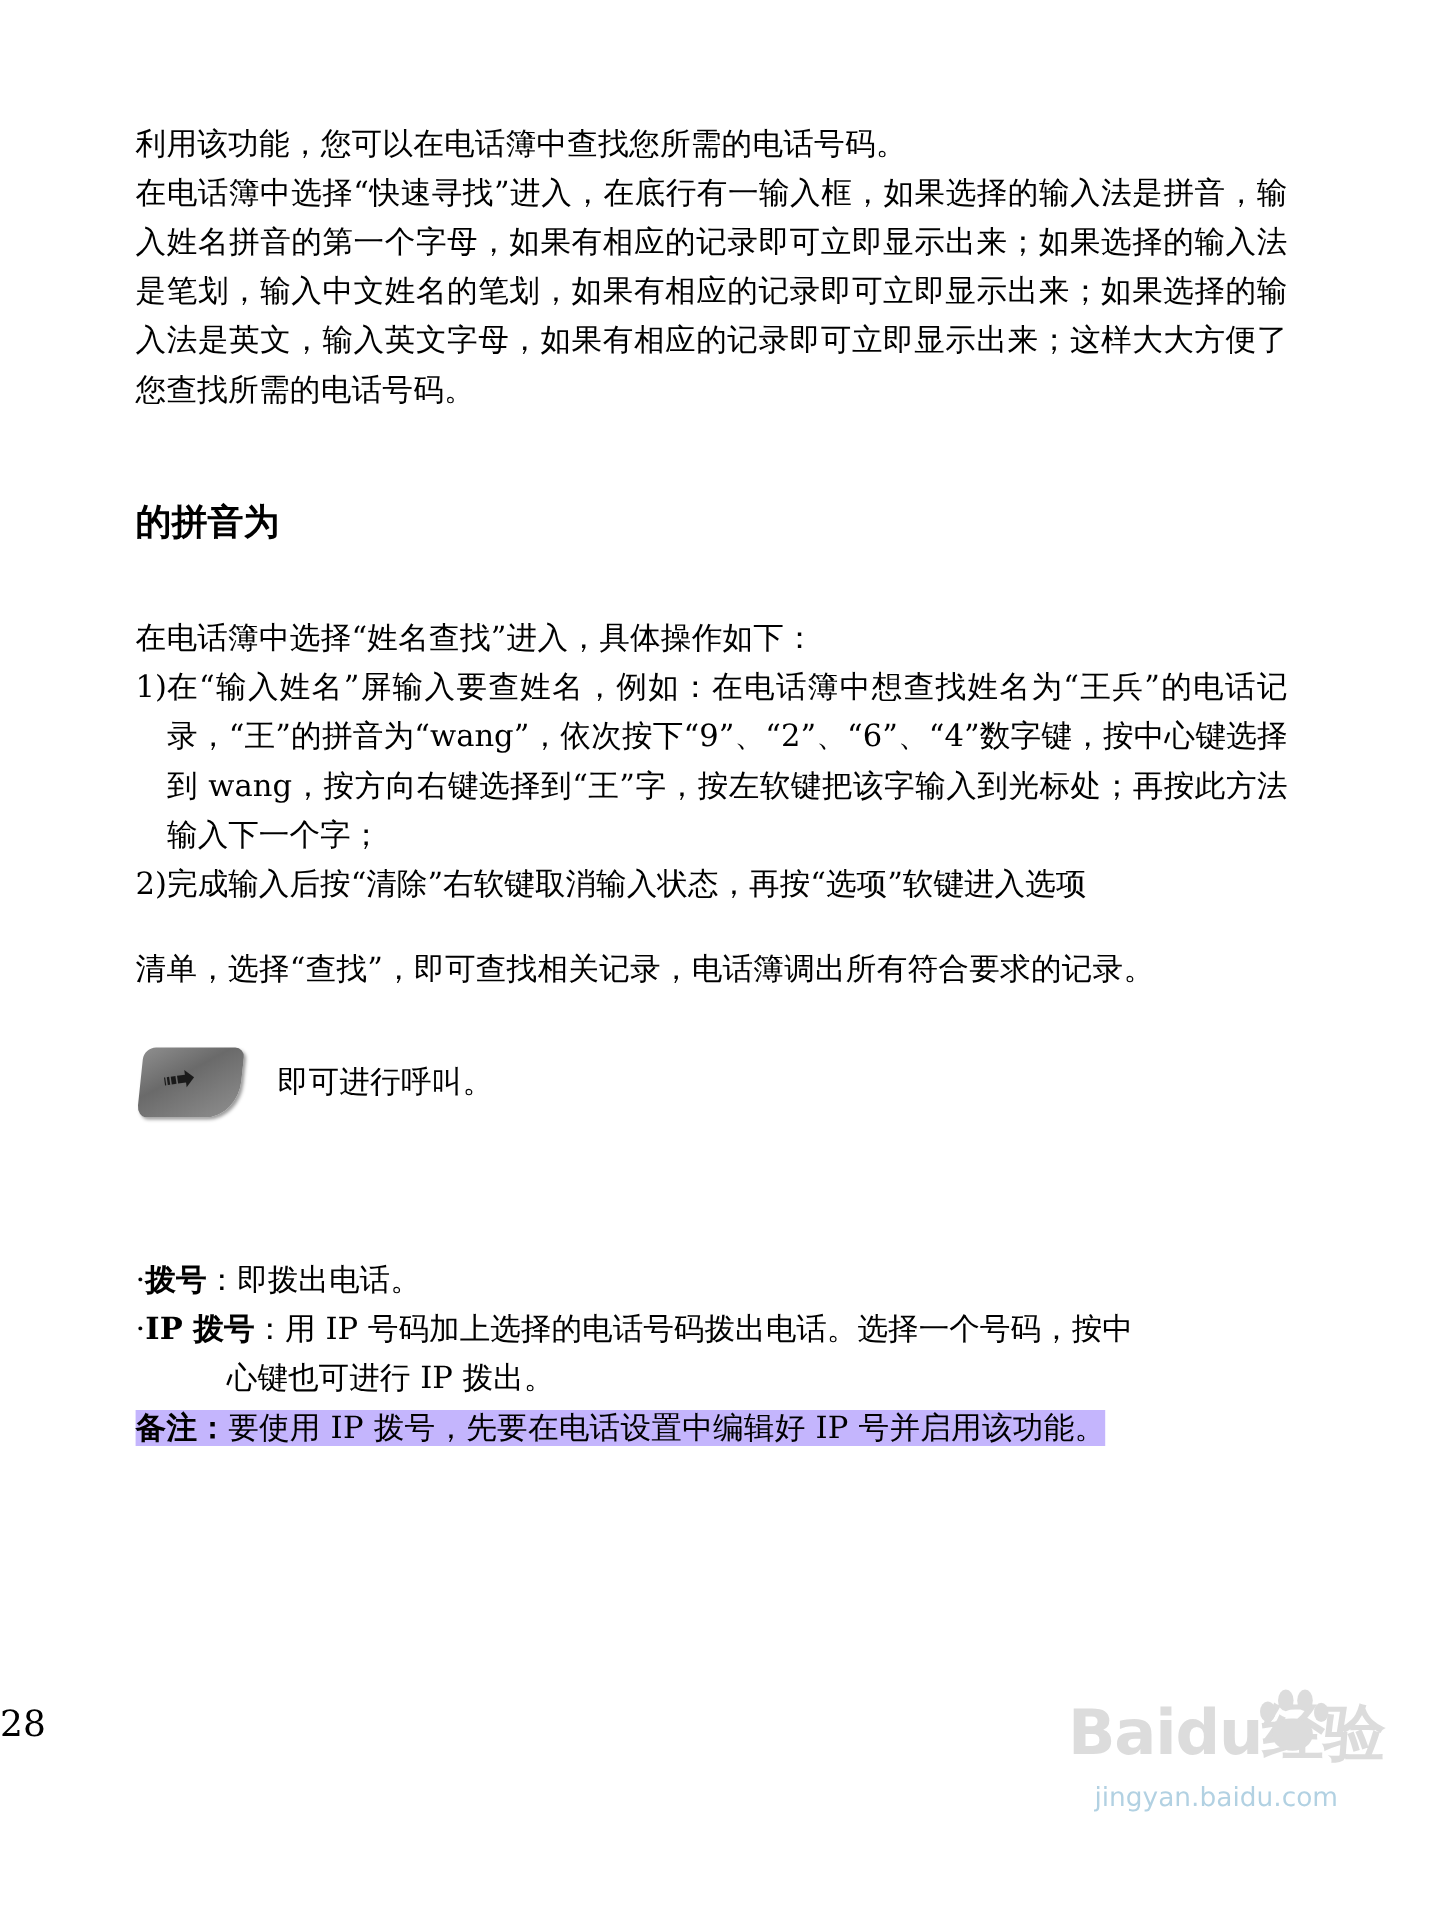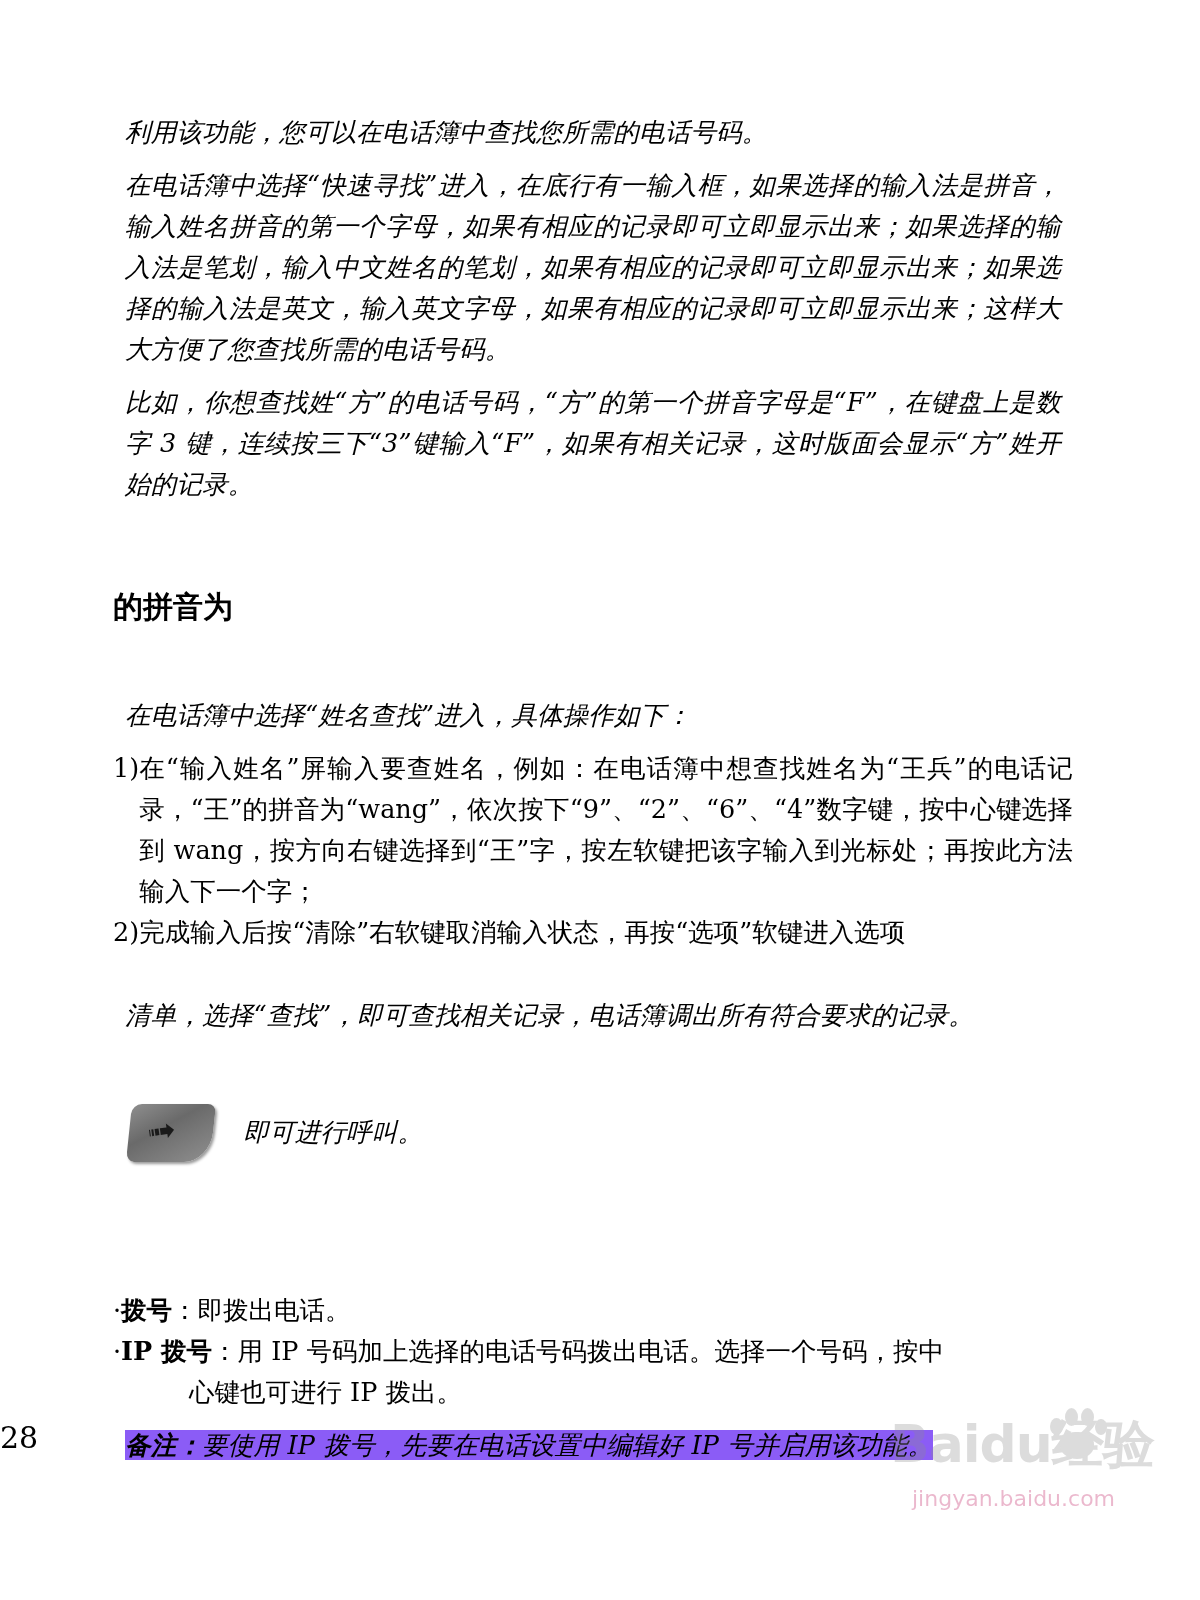--- a/index.html
+++ b/index.html
@@ -21,27 +21,26 @@
     width: 1200px;
     height: 1600px;
   }
   .content {
     position: absolute;
     left: 113px;
     top: 100px;
     width: 960px;
   }
   p.body-text {
-    margin: 12px;
+    margin: 0;
     font-size: 25.5px;
     line-height: 41px;
     text-align: justify;
     text-justify: inter-ideograph;
     letter-spacing: 0.2px;
-    font-style: italic;
   }
   h2.section {
     margin: 0;
     font-size: 30px;
     font-weight: bold;
     line-height: 40px;
     font-family: "DejaVu Sans", "Liberation Sans", sans-serif;
   }
   .gap-40 { height: 40px; }
   .gap-30 { height: 30px; }
@@ -152,21 +151,21 @@
     left: 22px; top: 14px;
     width: 46px; height: 34px;
     color: #1a1a1a;
     font-size: 34px;
     line-height: 34px;
     font-family: "DejaVu Sans", sans-serif;
     transform: rotate(-8deg);
   }
 
   .note-line {
-    background: #8b5cf6;
+    background: #c4b5fd;
     display: inline;
     padding: 0 0;
   }
   .bold { font-weight: bold; }
 
   .page-number {
     position: absolute;
     left: 0;
     top: 1420px;
     width: 948px;
@@ -192,21 +191,21 @@
     font-weight: bold;
     color: #8d8d8d;
     font-family: "DejaVu Sans", sans-serif;
     letter-spacing: -1px;
     margin-left: 30px;
   }
   .wm-sub {
     position: absolute;
     left: 62px; top: 86px;
     font-size: 22px;
-    color: #be185d;
+    color: #0369a1;
     font-family: "DejaVu Sans", sans-serif;
   }
   .wm-paw {
     position: absolute;
     left: 196px; top: 6px;
     width: 62px; height: 56px;
   }
   .wm-paw span {
     position: absolute;
     background: #8d8d8d;
@@ -220,21 +219,20 @@
 </style>
 </head>
 <body>
 
 <div class="page">
 
   <div class="content">
 
     <p class="body-text">利用该功能，您可以在电话簿中查找您所需的电话号码。</p>
     <p class="body-text">在电话簿中选择“快速寻找”进入，在底行有一输入框，如果选择的输入法是拼音，输入姓名拼音的第一个字母，如果有相应的记录即可立即显示出来；如果选择的输入法是笔划，输入中文姓名的笔划，如果有相应的记录即可立即显示出来；如果选择的输入法是英文，输入英文字母，如果有相应的记录即可立即显示出来；这样大大方便了您查找所需的电话号码。</p>
-    <p class="body-text">比如，你想查找姓“方”的电话号码，“方”的第一个拼音字母是“F”，在键盘上是数字 3 键，连续按三下“3”键输入“F”，如果有相关记录，这时版面会显示“方”姓开始的记录。</p>
 
     <div class="gap-40"></div>
     <div class="gap-30"></div>
 
     <h2 class="section">的拼音为</h2>
 
     <div class="gap-40"></div>
     <div class="gap-16"></div>
 
     <p class="body-text">在电话簿中选择“姓名查找”进入，具体操作如下：</p>

